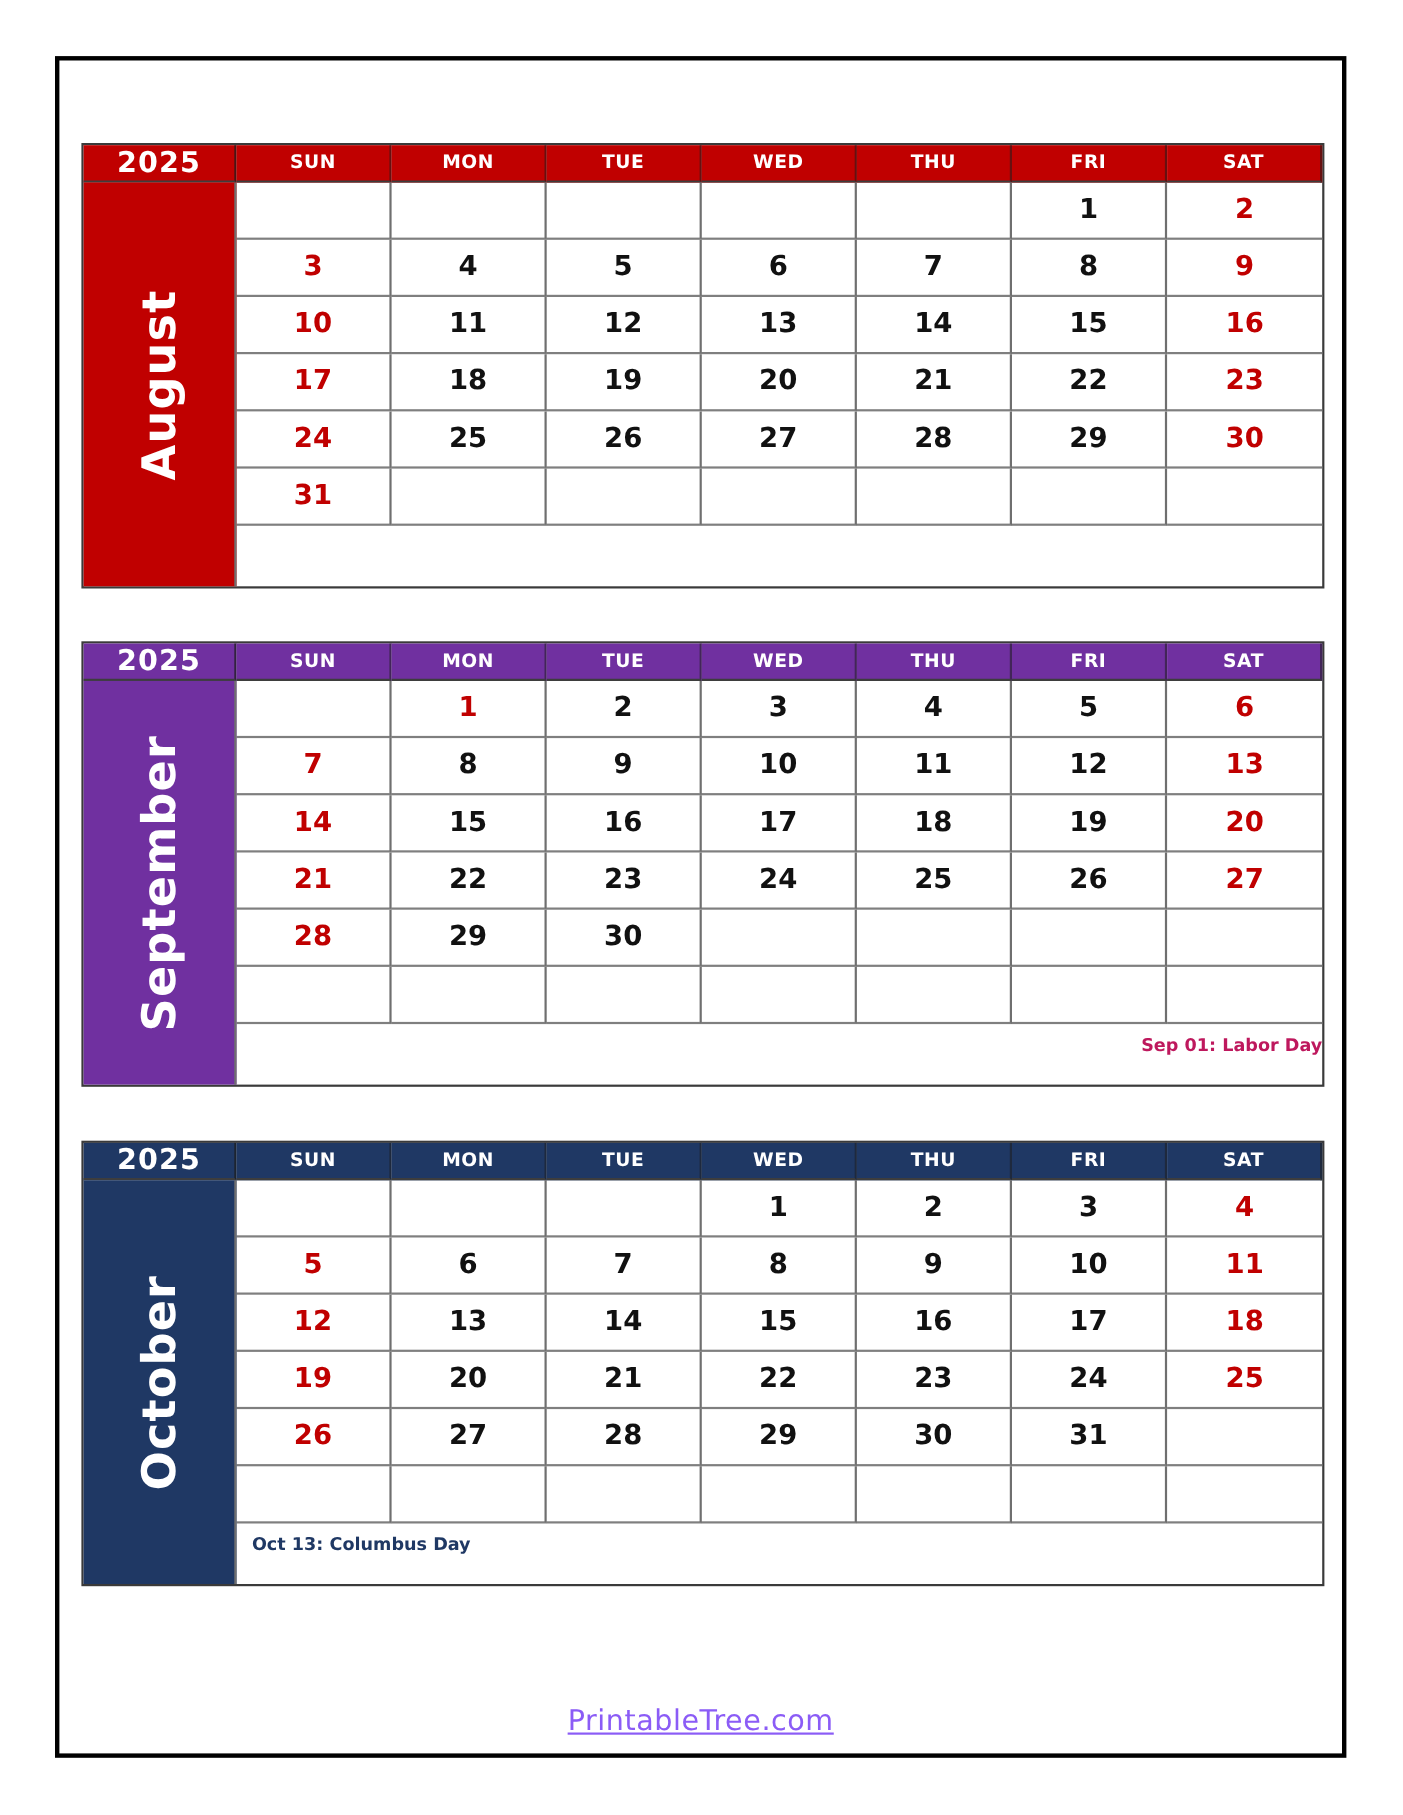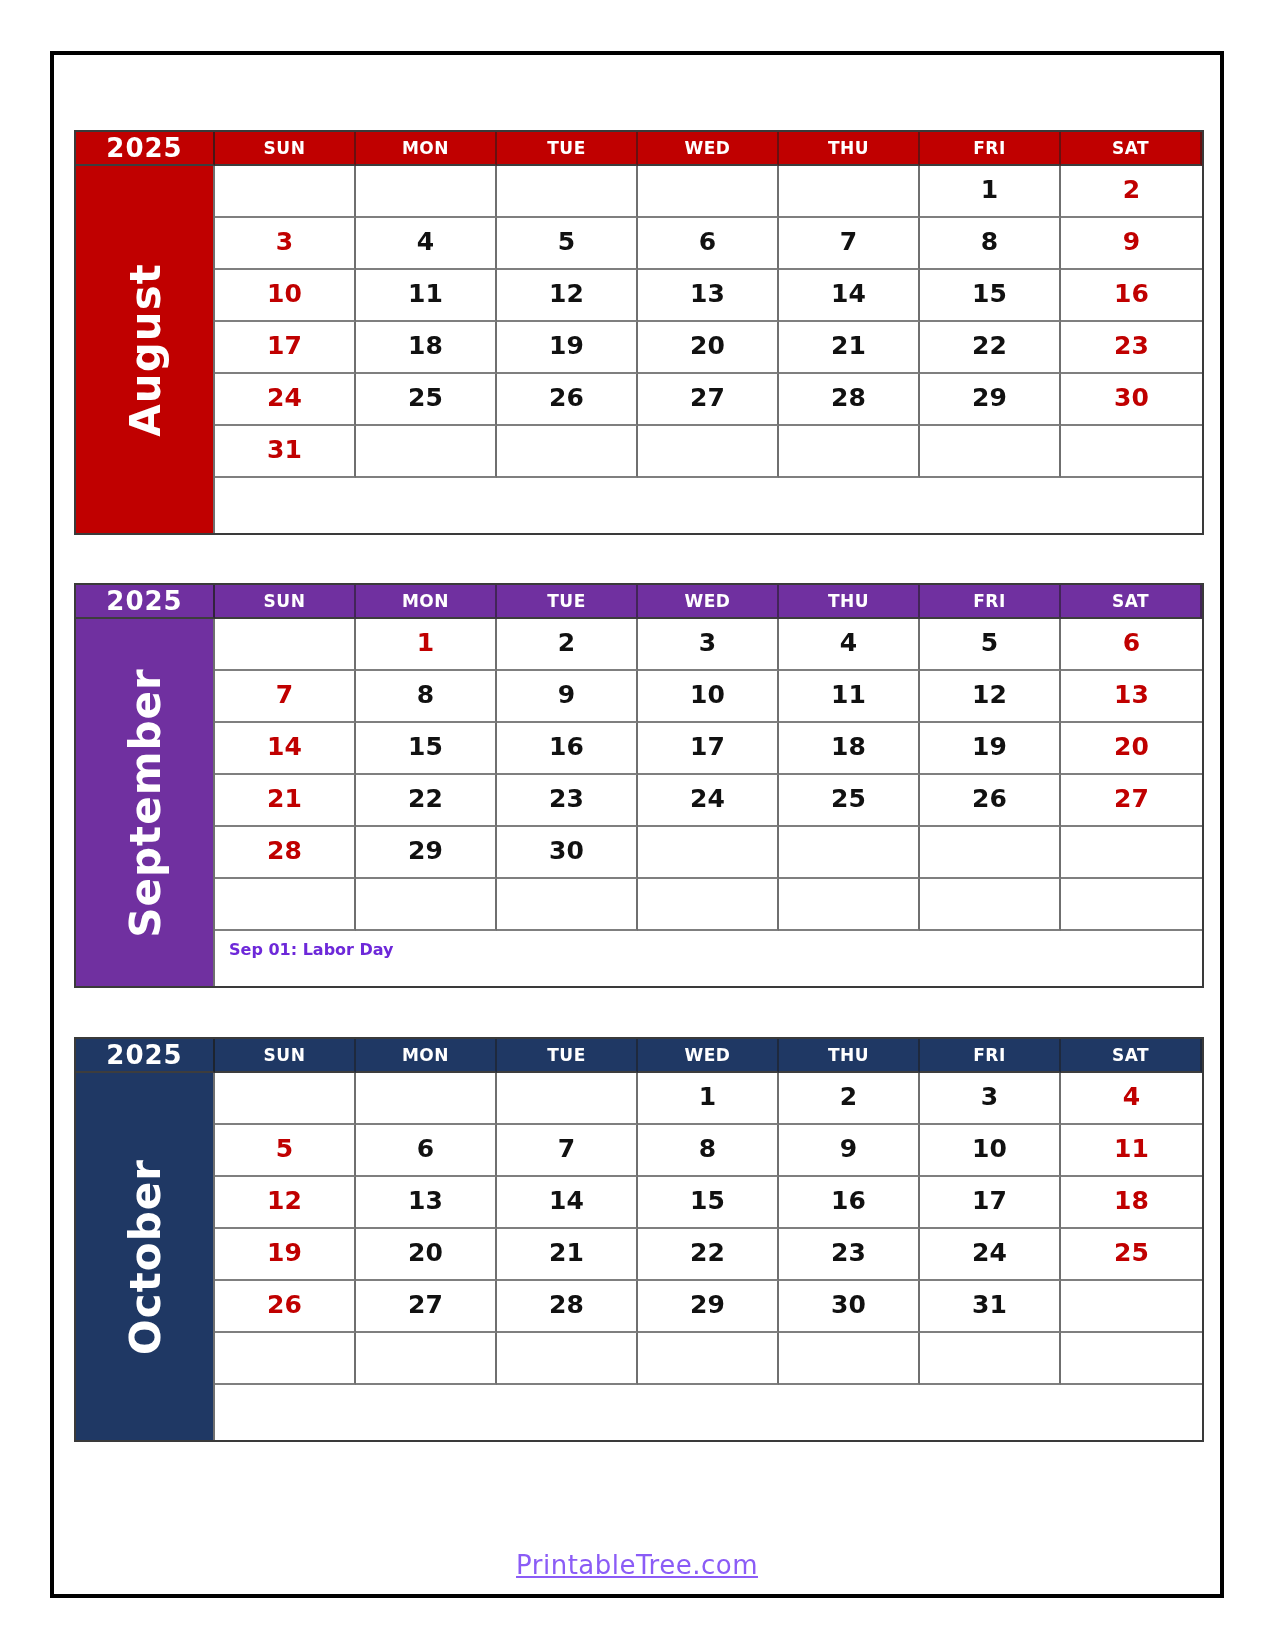--- a/index.html
+++ b/index.html
@@ -182,21 +182,21 @@
           <div class="day-cell" style="color: rgb(17, 17, 17);"></div>
           <div class="day-cell" style="color: rgb(17, 17, 17);"></div>
           <div class="day-cell" style="color: rgb(17, 17, 17);"></div>
           <div class="day-cell" style="color: rgb(17, 17, 17);"></div>
           <div class="day-cell" style="color: rgb(17, 17, 17);"></div>
           <div class="day-cell" style="color: rgb(17, 17, 17);"></div>
           <div class="day-cell" style="color: rgb(17, 17, 17);"></div>
           <div class="day-cell" style="color: rgb(17, 17, 17);"></div>
           <div class="day-cell" style="color: rgb(17, 17, 17);"></div>
         </div>
-      <div class="holiday-row themed-text" style="color: #6d28d9;">Sep 01: Labor Day</div>
+      <div class="holiday-row themed-text" style="color: #be185d; text-align: right;">Sep 01: Labor Day</div>
     </div>
   </section>
 
   <section class="month" style="top:982px">
     <div class="cal">
       <div class="year-cell themed-bg" style="background: rgb(31, 56, 100);">2025</div>
       <div class="dow-cell themed-bg" style="background: rgb(31, 56, 100);">SUN</div>
       <div class="dow-cell themed-bg" style="background: rgb(31, 56, 100);">MON</div>
       <div class="dow-cell themed-bg" style="background: rgb(31, 56, 100);">TUE</div>
       <div class="dow-cell themed-bg" style="background: rgb(31, 56, 100);">WED</div>
@@ -243,20 +243,21 @@
           <div class="day-cell" style="color: rgb(17, 17, 17);">31</div>
           <div class="day-cell" style="color: rgb(17, 17, 17);"></div>
           <div class="day-cell" style="color: rgb(17, 17, 17);"></div>
           <div class="day-cell" style="color: rgb(17, 17, 17);"></div>
           <div class="day-cell" style="color: rgb(17, 17, 17);"></div>
           <div class="day-cell" style="color: rgb(17, 17, 17);"></div>
           <div class="day-cell" style="color: rgb(17, 17, 17);"></div>
           <div class="day-cell" style="color: rgb(17, 17, 17);"></div>
           <div class="day-cell" style="color: rgb(17, 17, 17);"></div>
         </div>
+      <div class="holiday-row themed-text" style="color: rgb(31, 56, 100);">Oct 13: Columbus Day</div>
     </div>
   </section>
 
   <div class="footer">
     <a href="#" style="color: #8b5cf6;">PrintableTree.com</a>
   </div>
 
 </div>
 
 </body></html>

